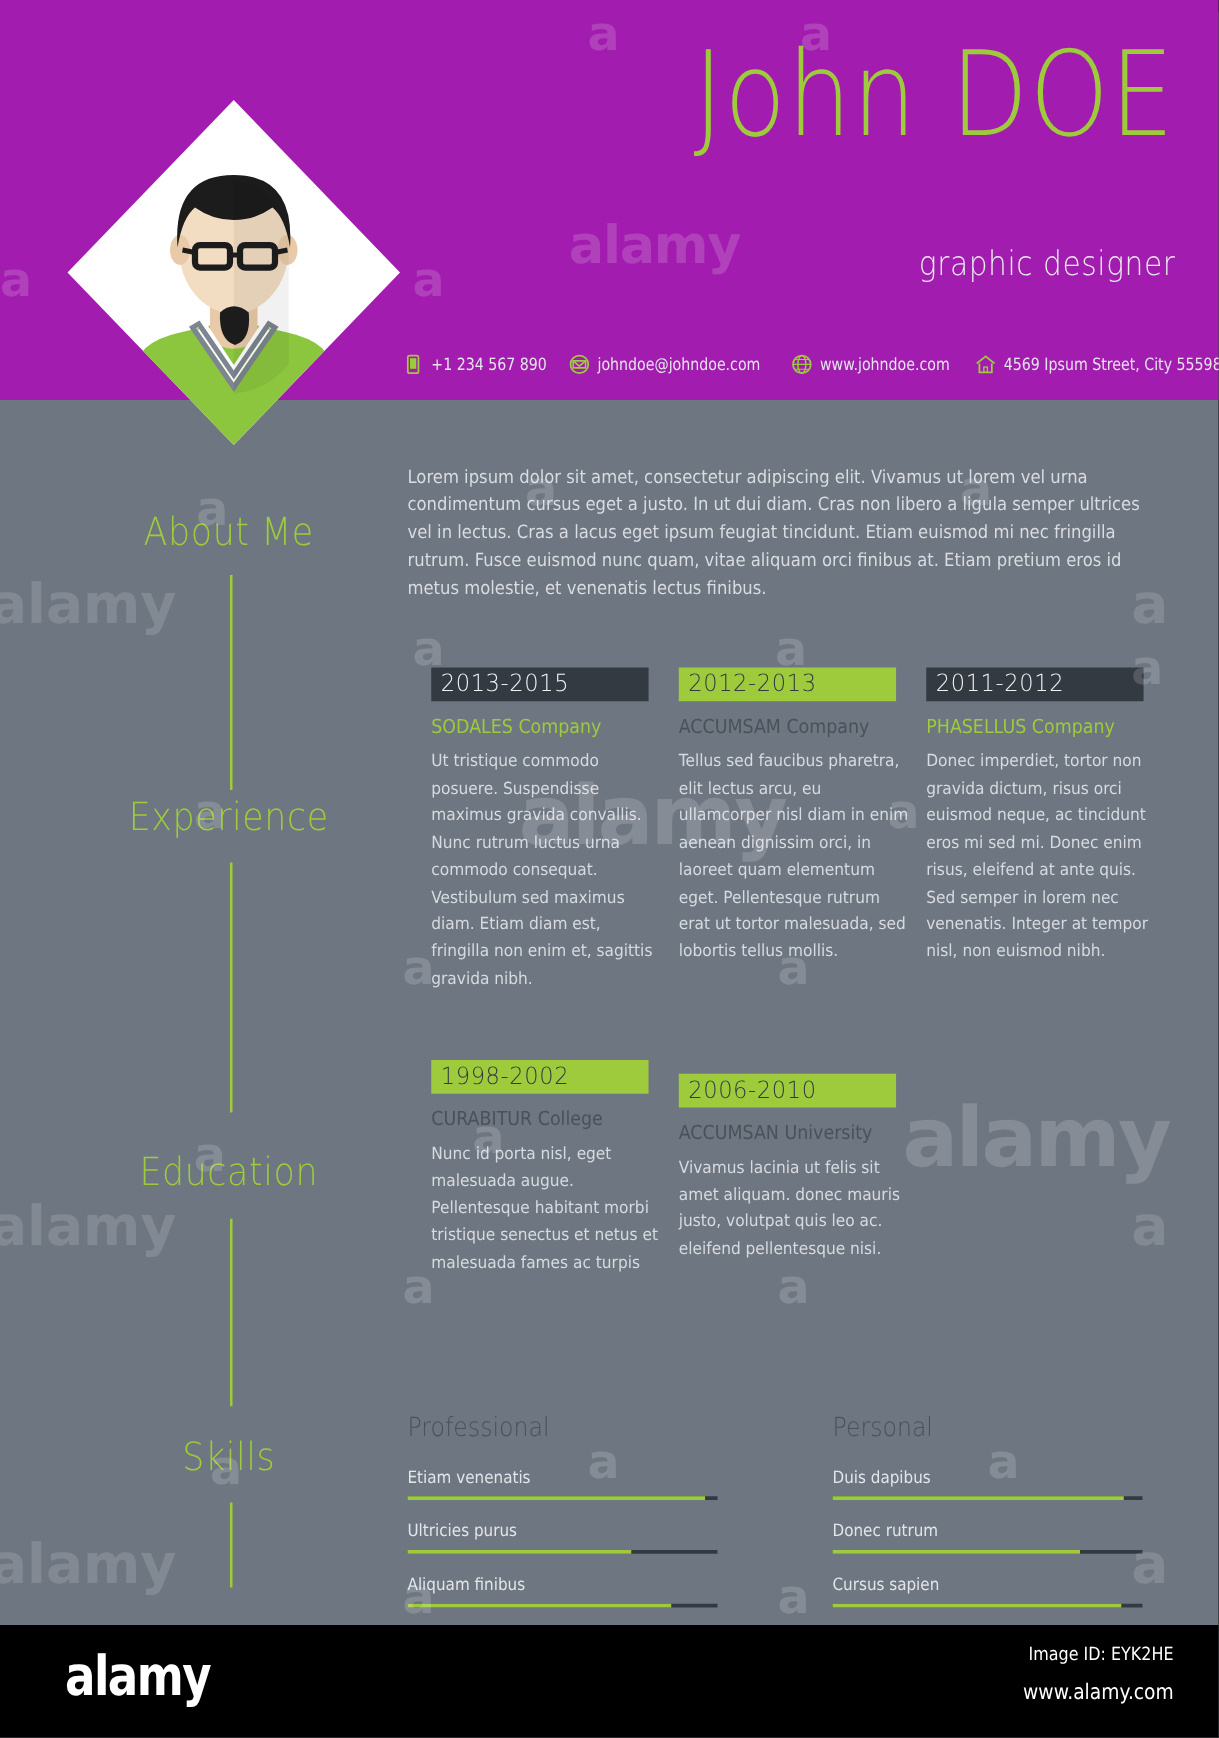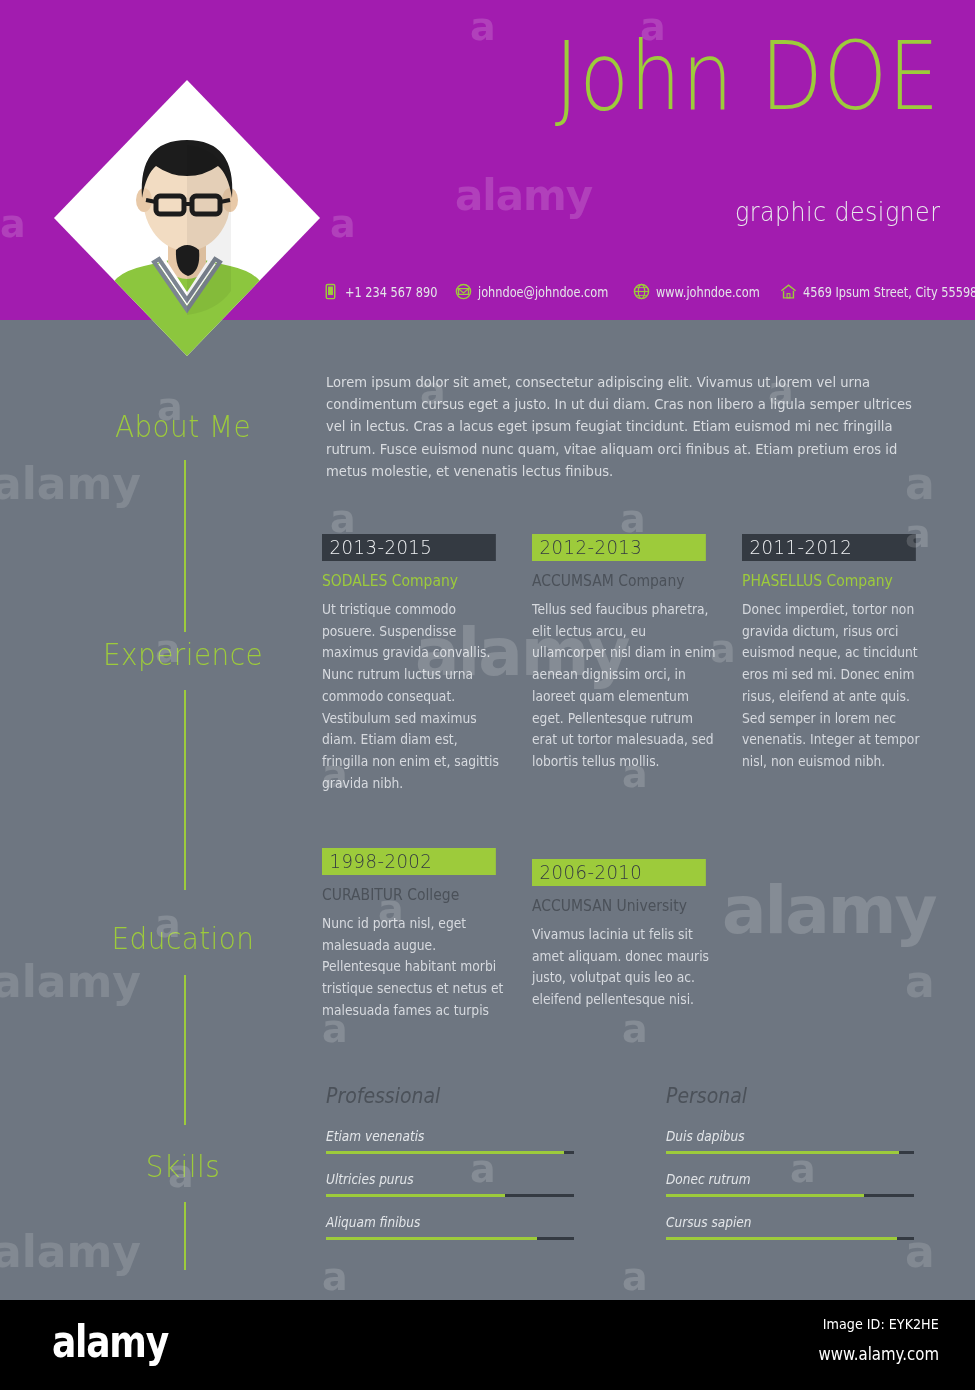--- a/index.html
+++ b/index.html
@@ -124,24 +124,24 @@
     line-height: 1.52;
     font-family: "DejaVu Sans", sans-serif;
     transform: scaleX(0.9);
     transform-origin: left top;
     width: 655px;
     text-align: left;
   }
 
   .cols {
     position: absolute;
-    left: 322px;
+    left: 345px;
     width: 596px;
     display: flex;
-    gap: 12px;
+    gap: 0px;
   }
   .col {
     width: 198px;
     box-sizing: border-box;
     padding-right: 15px;
   }
   .date-badge {
     height: 27px;
     line-height: 27px;
     padding-left: 8px;
@@ -429,21 +429,21 @@
       <div class="org-name gray">CURABITUR College</div>
       <div class="org-desc">Nunc id porta nisl, eget malesuada augue. Pellentesque habitant morbi tristique senectus et netus et malesuada fames ac turpis</div>
     </div>
     <div class="col">
       <div class="date-badge green">2006-2010</div>
       <div class="org-name gray">ACCUMSAN University</div>
       <div class="org-desc">Vivamus lacinia ut felis sit amet aliquam. donec mauris justo, volutpat quis leo ac. eleifend pellentesque nisi.</div>
     </div>
   </div>
 
-  <div class="skills" style="top:1084px;font-style:italic;">
+  <div class="skills" style="top:1130px;">
     <div class="skill-group">
       <div class="skill-group-title">Professional</div>
 
       <div class="skill-row">
         <div class="skill-label">Etiam venenatis</div>
         <div class="skill-track">
           <div class="skill-fill" style="width: 96%;"></div>
         </div>
       </div>
       <div class="skill-row">

